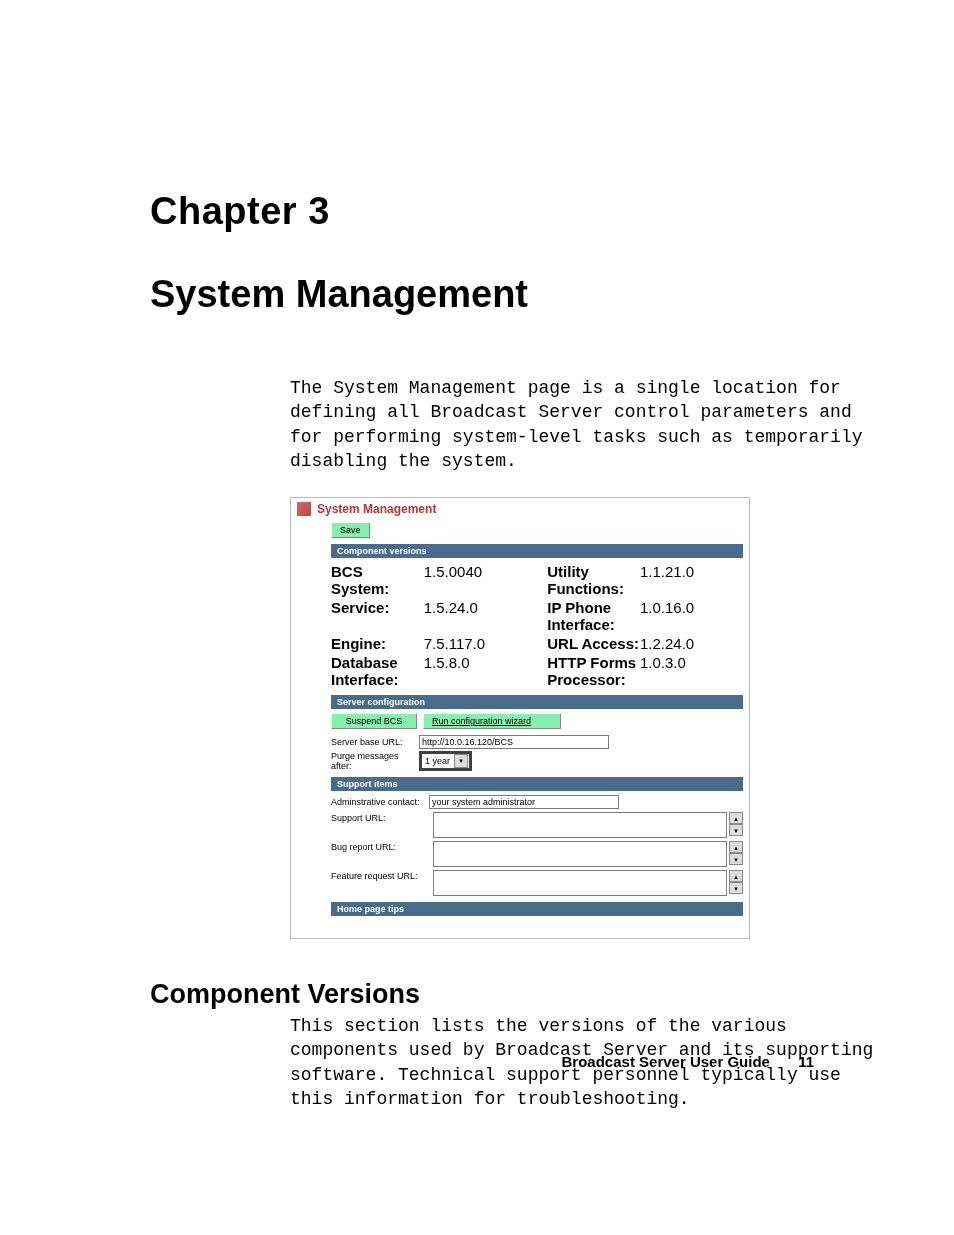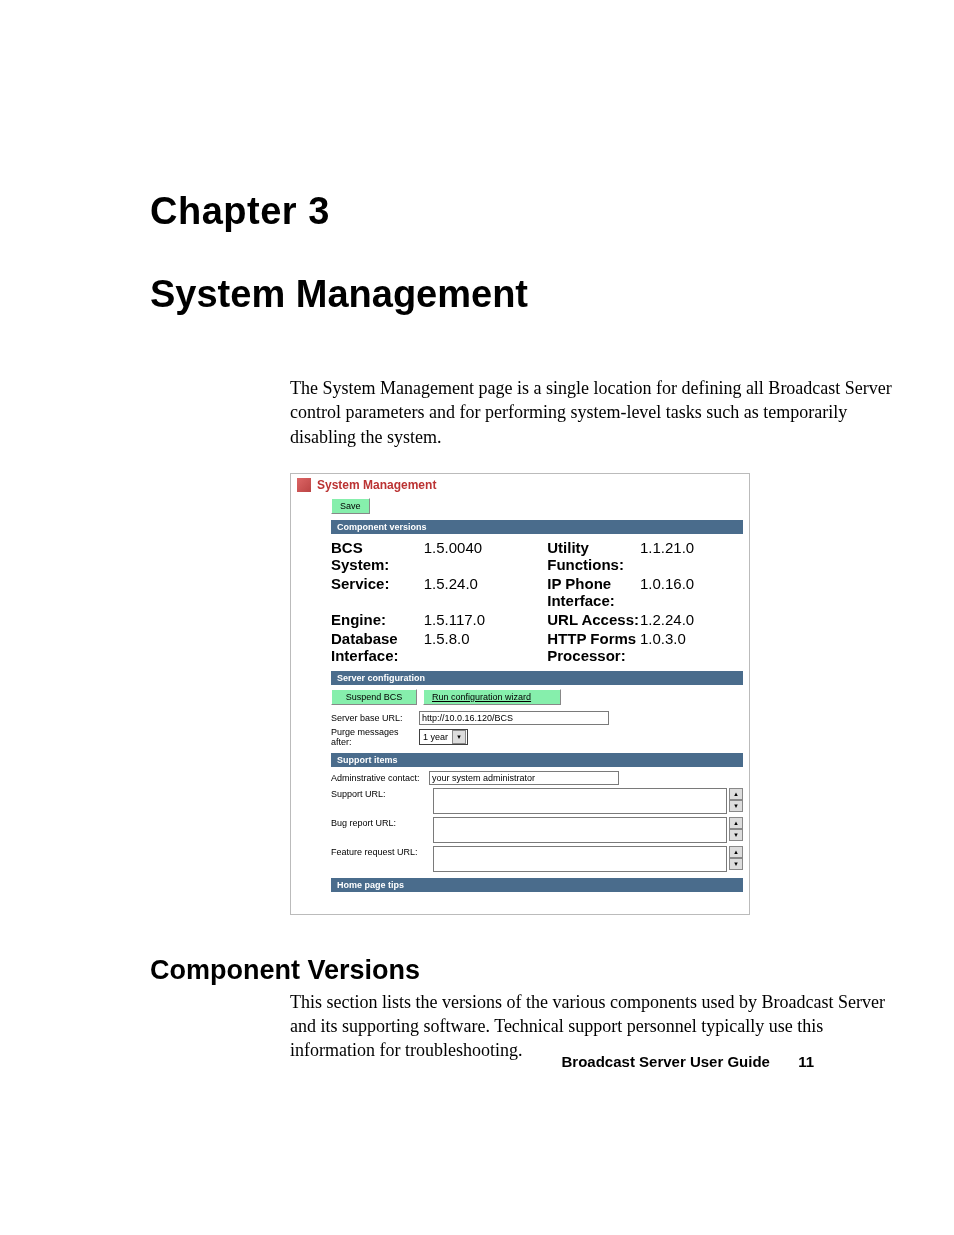--- a/index.html
+++ b/index.html
@@ -24,21 +24,21 @@
     margin-top: 130px;
   }
   .chapter-title {
     font-family: Arial, Helvetica, sans-serif;
     font-weight: 700;
     font-size: 38px;
     margin-top: 40px;
     margin-bottom: 60px;
   }
   .body-text {
-    font-family: Liberation Serif, serif;
+    font-family: Liberation Mono, monospace;
     font-size: 18px;
     line-height: 1.35;
     margin-left: 140px;
     margin-right: 0;
   }
   .section-heading {
     font-family: Arial, Helvetica, sans-serif;
     font-weight: 700;
     font-size: 27px;
     margin-top: 40px;
@@ -124,21 +124,21 @@
   .txtarea {
     border: 1px solid #7a7a7a;
     background: #fff;
     height: 24px;
     flex: 1;
     margin-left: 4px;
   }
   .select {
     display: inline-flex;
     align-items: center;
-    border: 1px solid #404040;
+    border: 3px solid #404040;
     background: #fff;
     font-size: 9px;
     padding: 0 1px 0 3px;
     height: 14px;
     text-align: center;
   }
   .select .arrow {
     width: 12px; height: 12px;
     background: #ddd;
     border: 1px solid #888;
@@ -192,21 +192,21 @@
         </tr>
         <tr>
           <td class="k">Service:</td>
           <td class="v">1.5.24.0</td>
           <td class="sp"></td>
           <td class="k">IP Phone Interface:</td>
           <td class="v">1.0.16.0</td>
         </tr>
         <tr>
           <td class="k">Engine:</td>
-          <td class="v">1.5.117.0</td>
+          <td class="v">7.5.117.0</td>
           <td class="sp"></td>
           <td class="k">URL Access:</td>
           <td class="v">1.2.24.0</td>
         </tr>
         <tr>
           <td class="k">Database Interface:</td>
           <td class="v">1.5.8.0</td>
           <td class="sp"></td>
           <td class="k">HTTP Forms Processor:</td>
           <td class="v">1.0.3.0</td>

